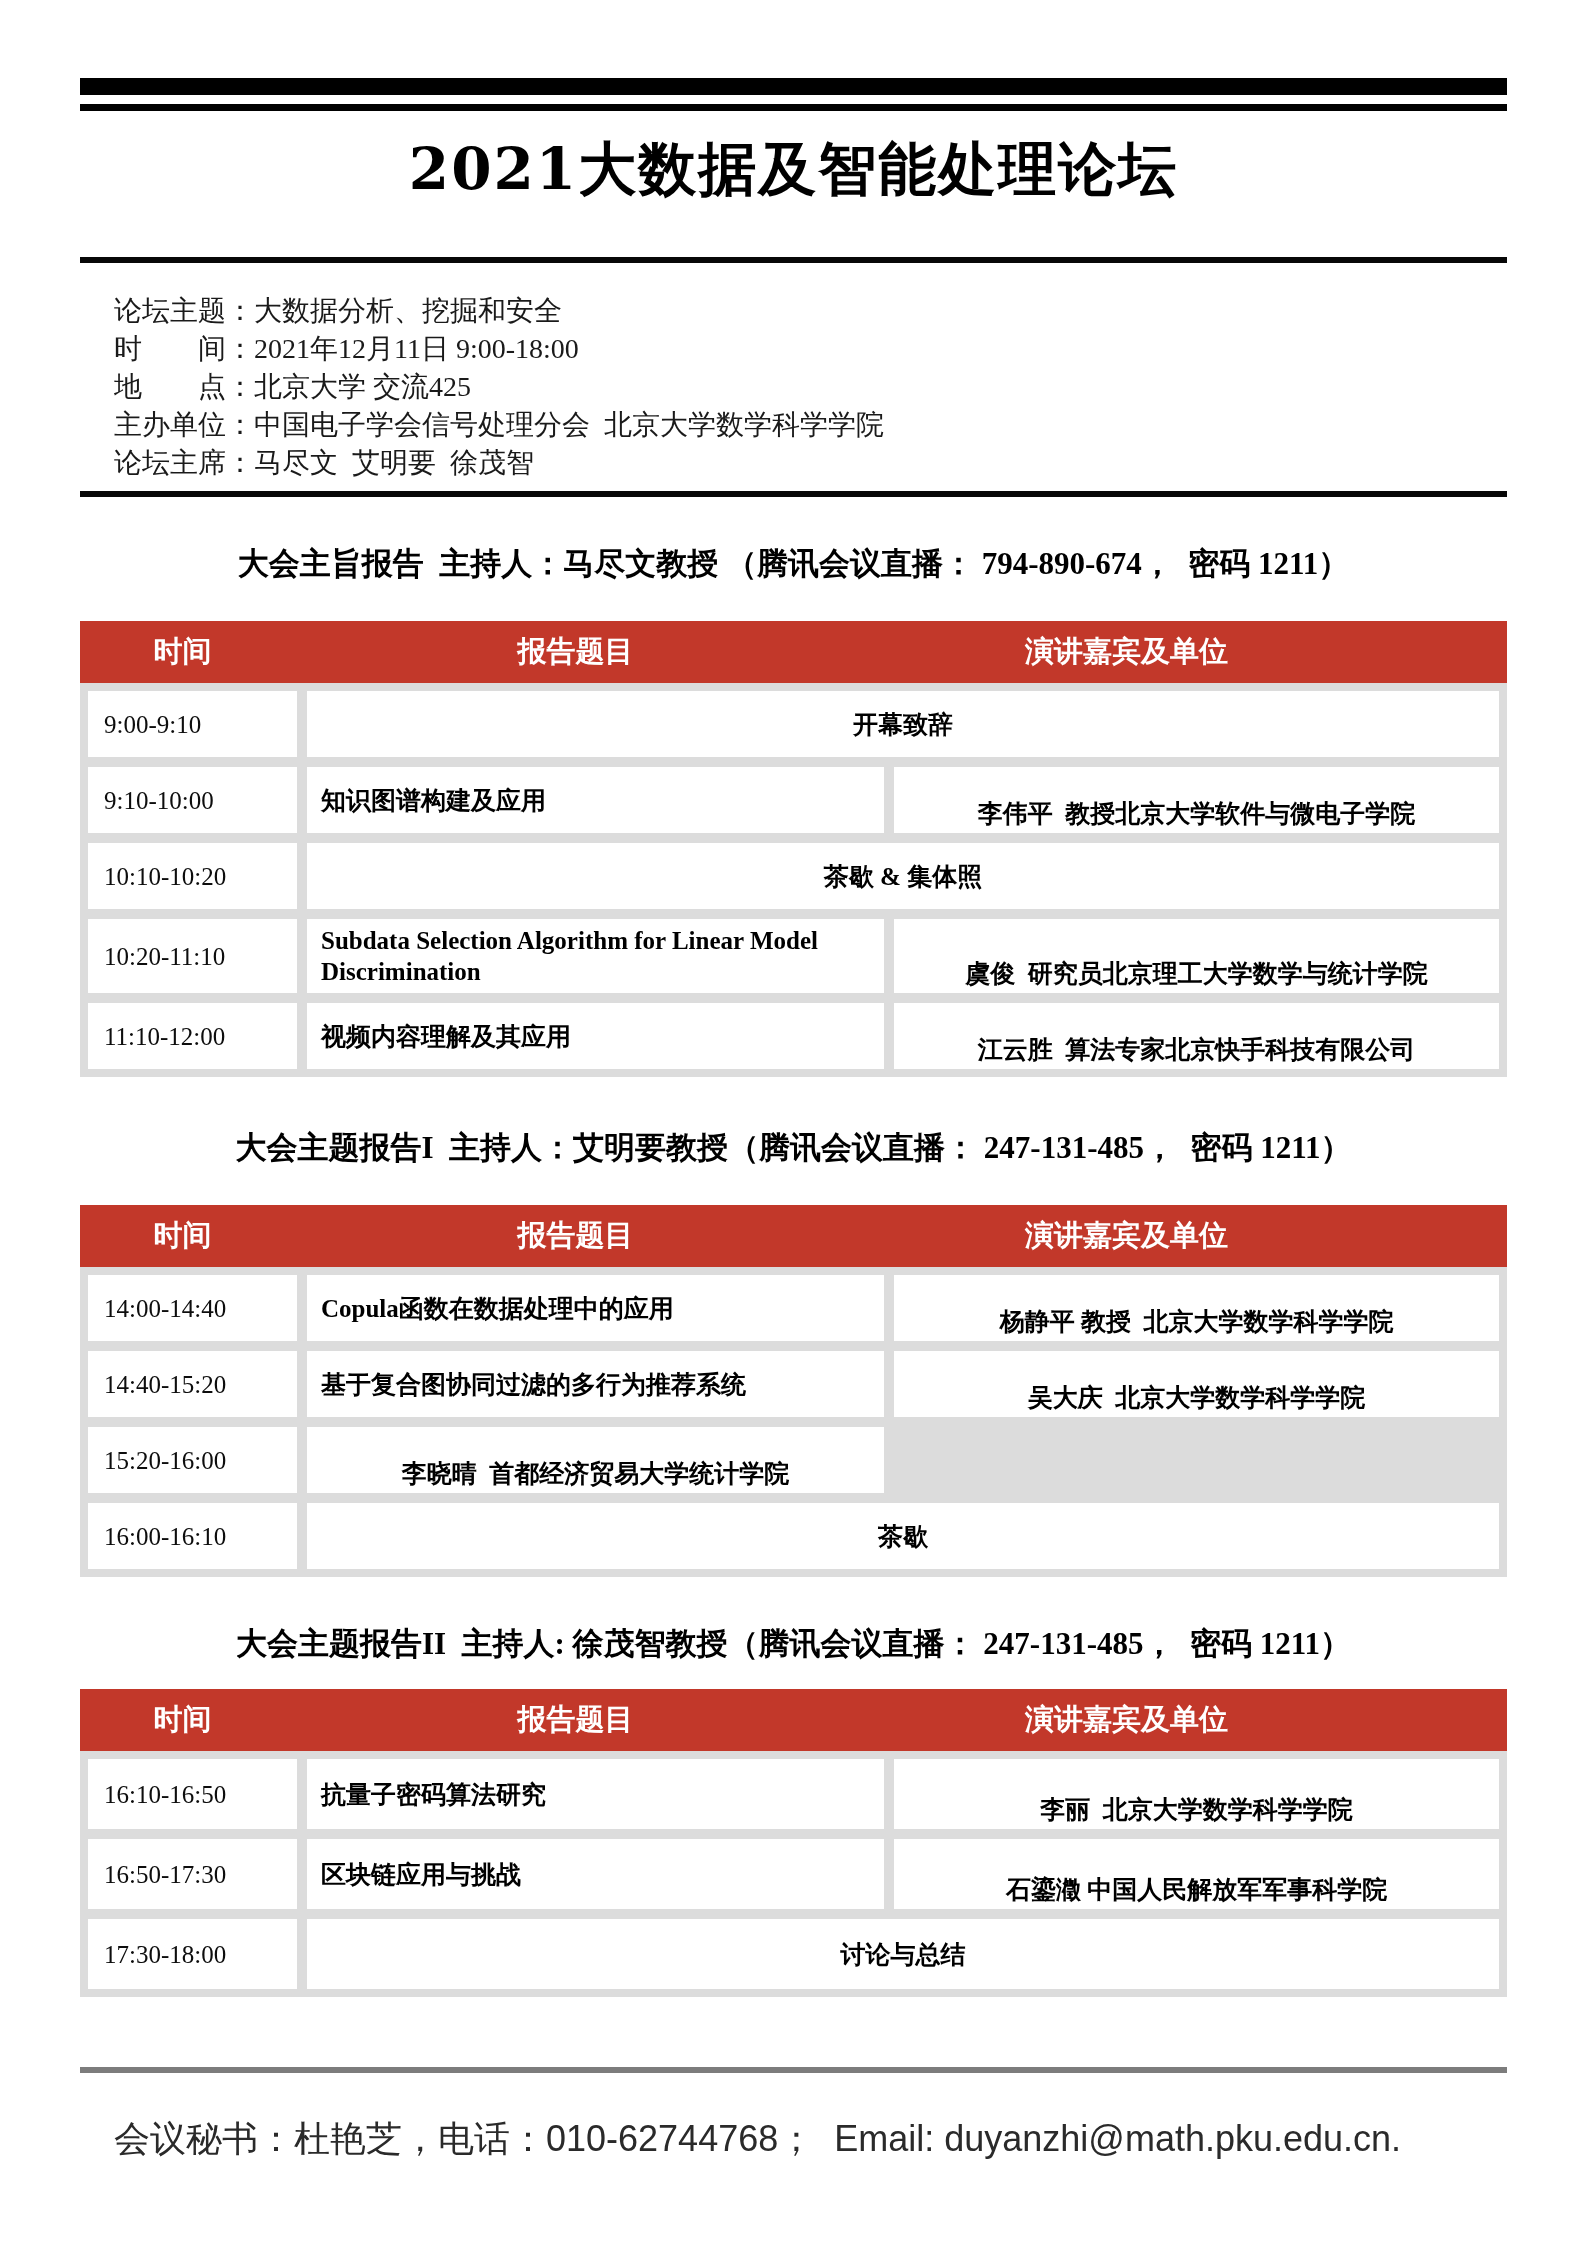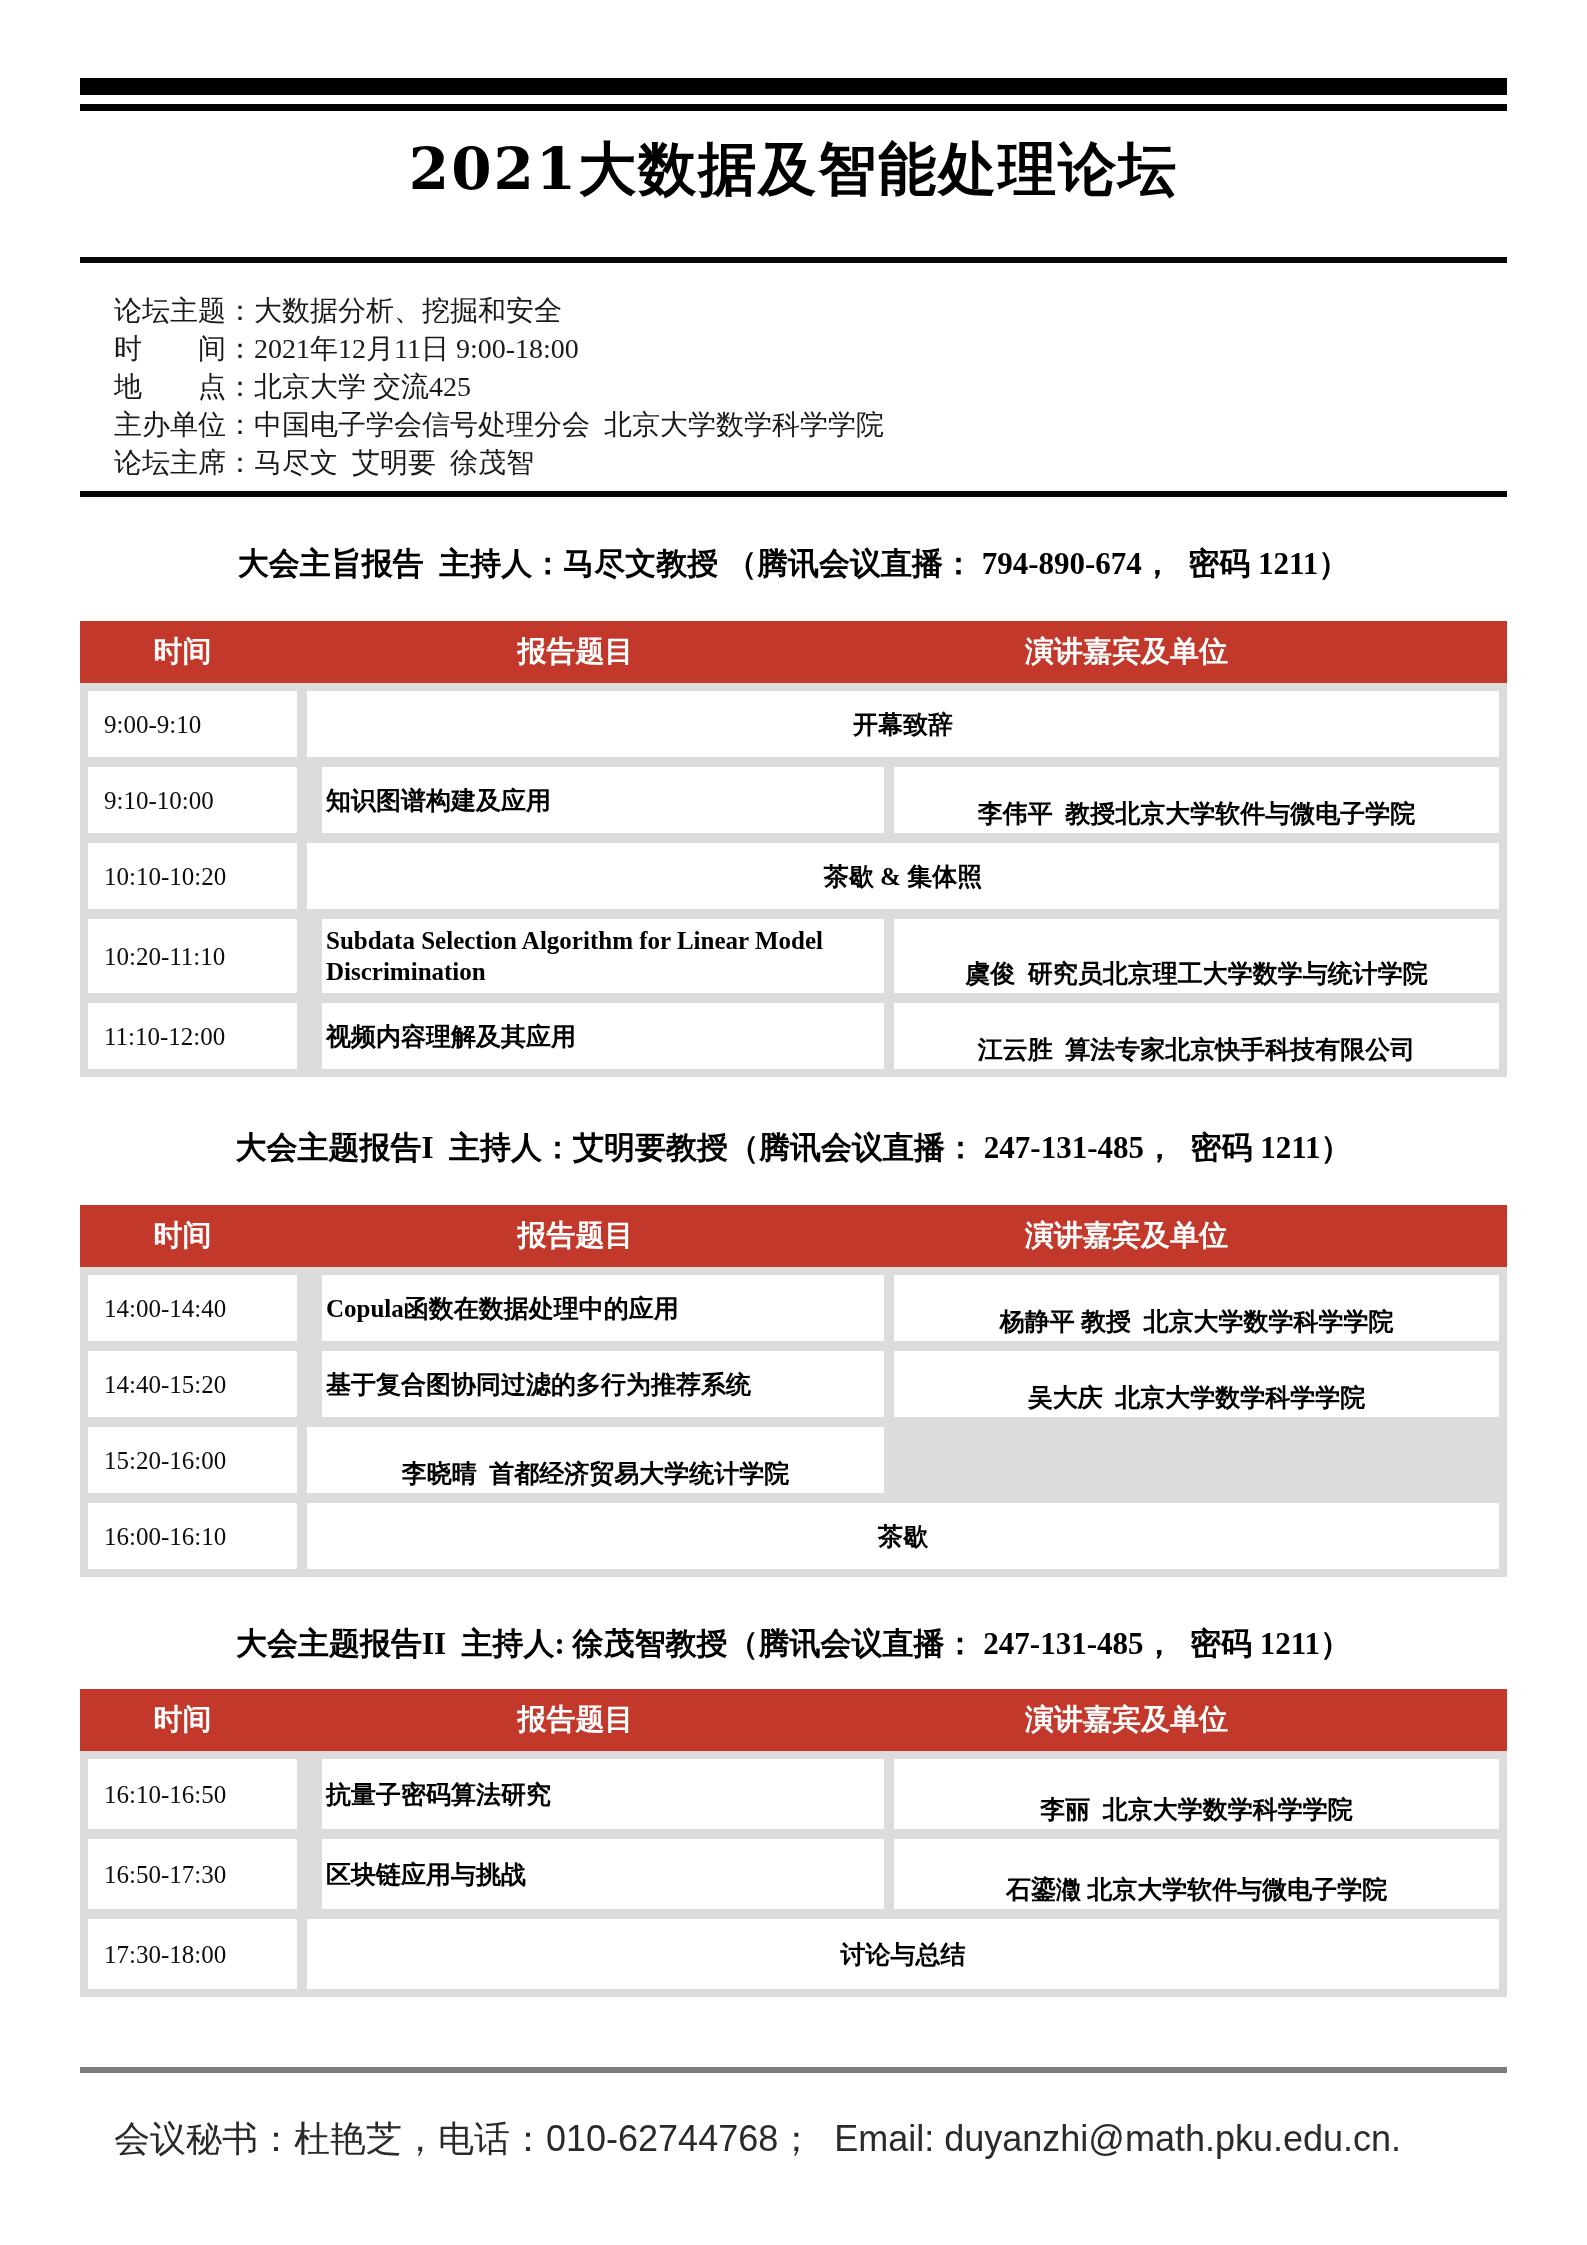--- a/index.html
+++ b/index.html
@@ -90,21 +90,21 @@
     background:#ffffff;
     min-height:66px;
     display:flex;
     align-items:center;
     font-size:25px;
     line-height:31px;
     white-space:pre-wrap;
   }
   .t3 .td { min-height:70px; }
   .td-time   { padding:4px 6px 4px 16px; font-weight:normal; color:#0d0d0d; }
-  .td-topic  { padding:6px 4px; font-weight:bold;margin-left:15px; }
+  .td-topic  { padding:6px 14px; font-weight:bold; }
   .td-speaker{
     padding:4px 18px;
     font-weight:bold;
     align-items:flex-end;
     justify-content:center;
   }
   .td-span {
     grid-column:2 / 4;
     justify-content:center;
     text-align:center;
@@ -239,21 +239,21 @@
           <div class="td td-time">16:10-16:50</div>
           <div class="td td-topic">抗量子密码算法研究</div>
           <div class="td td-speaker">
             <span>李丽  北京大学数学科学学院</span>
           </div>
         </div>
         <div class="tr">
           <div class="td td-time">16:50-17:30</div>
           <div class="td td-topic">区块链应用与挑战</div>
           <div class="td td-speaker">
-            <span>石鎏瀓 北京大学软件与微电子学院</span>
+            <span>石鎏瀓 中国人民解放军军事科学院</span>
           </div>
         </div>
         <div class="tr">
           <div class="td td-time">17:30-18:00</div>
           <div class="td td-span">讨论与总结</div>
         </div>
       </div>
     </div>
 
     <div class="footer-rule"></div>

